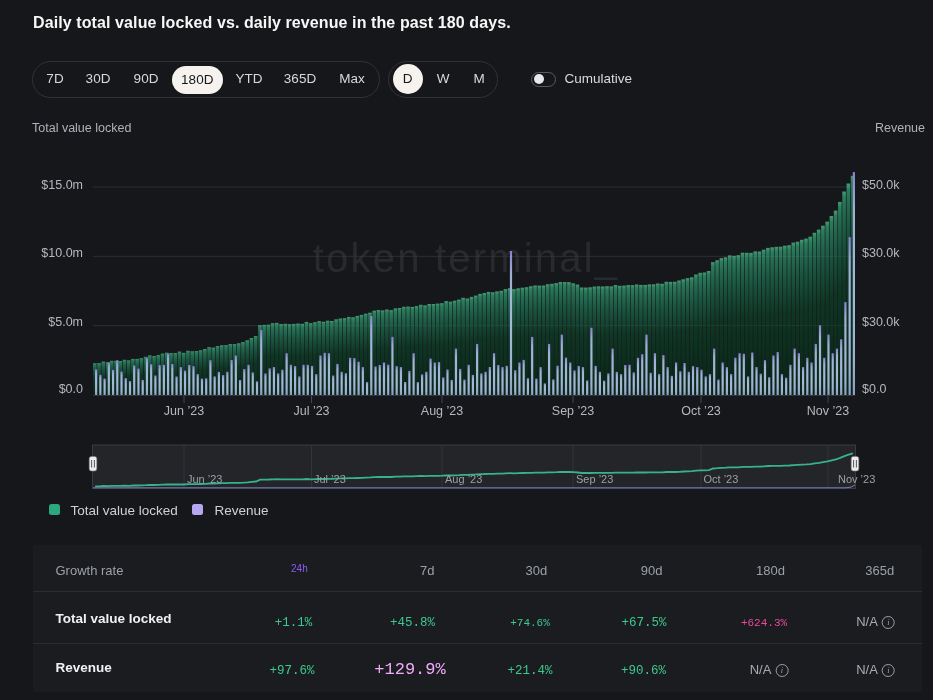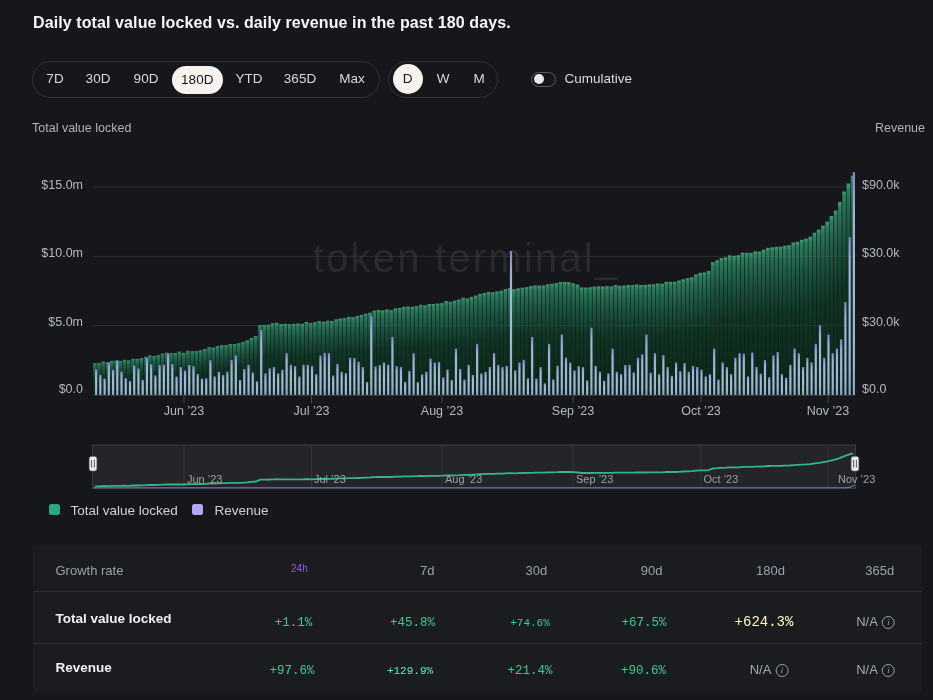--- a/index.html
+++ b/index.html
@@ -431,21 +431,21 @@
     <line x1="91.6" x2="91.6" y1="460" y2="467.5" stroke="#555" stroke-width="1"></line>
     <line x1="94.4" x2="94.4" y1="460" y2="467.5" stroke="#555" stroke-width="1"></line>
     <rect x="851.2" y="456.5" width="7.6" height="14.5" rx="2.2" fill="#EDEDED" stroke="#7a7a7a" stroke-width="0.6"></rect>
     <line x1="853.6" x2="853.6" y1="460" y2="467.5" stroke="#555" stroke-width="1"></line>
     <line x1="856.4" x2="856.4" y1="460" y2="467.5" stroke="#555" stroke-width="1"></line>
   </svg>
 <div class="abs" style="left:0;top:177.5px;width:83px;text-align:right;font-size:12.5px;color:#B4B8BE">$15.0m</div>
 <div class="abs" style="left:0;top:246.0px;width:83px;text-align:right;font-size:12.5px;color:#B4B8BE">$10.0m</div>
 <div class="abs" style="left:0;top:314.5px;width:83px;text-align:right;font-size:12.5px;color:#B4B8BE">$5.0m</div>
 <div class="abs" style="left:0;top:382.0px;width:83px;text-align:right;font-size:12.5px;color:#B4B8BE">$0.0</div>
-<div class="abs" style="left:862px;top:177.5px;font-size:12.5px;color:#B4B8BE">$90.0k</div>
+<div class="abs" style="left:862px;top:177.5px;font-size:12.5px;color:#B4B8BE">$50.0k</div>
 <div class="abs" style="left:862px;top:246.0px;font-size:12.5px;color:#B4B8BE">$30.0k</div>
 <div class="abs" style="left:862px;top:314.5px;font-size:12.5px;color:#B4B8BE">$30.0k</div>
 <div class="abs" style="left:862px;top:382.0px;font-size:12.5px;color:#B4B8BE">$0.0</div>
 <div class="abs cx" style="left:184px;top:404px;font-size:12.5px;color:#B4B8BE">Jun ’23</div>
 <div class="abs cx" style="left:311.5px;top:404px;font-size:12.5px;color:#B4B8BE">Jul ’23</div>
 <div class="abs cx" style="left:442px;top:404px;font-size:12.5px;color:#B4B8BE">Aug ’23</div>
 <div class="abs cx" style="left:573px;top:404px;font-size:12.5px;color:#B4B8BE">Sep ’23</div>
 <div class="abs cx" style="left:701px;top:404px;font-size:12.5px;color:#B4B8BE">Oct ’23</div>
 <div class="abs cx" style="left:828px;top:404px;font-size:12.5px;color:#B4B8BE">Nov ’23</div>
 <div class="abs" style="left:187px;top:472.5px;font-size:11px;color:#9BA0A7">Jun ’23</div>
@@ -467,19 +467,19 @@
 <div class="abs cx" style="left:536.4px;top:563px;font-size:13px;color:#9BA0A8">30d</div>
 <div class="abs cx" style="left:651.6px;top:563px;font-size:13px;color:#9BA0A8">90d</div>
 <div class="abs cx" style="left:770.5px;top:563px;font-size:13px;color:#9BA0A8">180d</div>
 <div class="abs cx" style="left:879.8px;top:563px;font-size:13px;color:#9BA0A8">365d</div>
 <div style="position:absolute;left:55.5px;top:611px;font-size:13.5px;font-weight:700;color:#EEF0F2">Total value locked</div>
 <div style="position:absolute;left:55.5px;top:659.5px;font-size:13.5px;font-weight:700;color:#EEF0F2">Revenue</div>
 <div class="abs cx" style="left:293.5px;top:611.5px;white-space:nowrap;"><span style="font-family:'Liberation Mono',monospace;font-size:12.5px;color:#3CC98D">+1.1%</span></div>
 <div class="abs cx" style="left:412.5px;top:611.5px;white-space:nowrap;"><span style="font-family:Liberation Mono, monospace;font-size:12.5px;color:#3CC98D">+45.8%</span></div>
 <div class="abs cx" style="left:530px;top:611.5px;white-space:nowrap;"><span style="font-family:'Liberation Mono',monospace;font-size:11px;color:#3CC98D">+74.6%</span></div>
 <div class="abs cx" style="left:644px;top:611.5px;white-space:nowrap;"><span style="font-family:'Liberation Mono',monospace;font-size:12.5px;color:#3CC98D">+67.5%</span></div>
-<div class="abs cx" style="left:764px;top:611.5px;white-space:nowrap;"><span style="font-family:'Liberation Mono',monospace;font-size:14px;color:#fef9c3">+624.3%</span></div>
+<div class="abs cx" style="left:764px;top:611.5px;white-space:nowrap;"><span style="font-family:'Liberation Mono',monospace;font-size:11px;color:#ec4899">+624.3%</span></div>
 <div class="abs cx" style="left:875.5px;top:611.5px;white-space:nowrap;"><span style="font-size:13px;color:#A6ABB3">N/A</span><span style="display:inline-block;width:11px;height:11px;border:1px solid #9AA0A8;border-radius:50%;font-size:8.5px;line-height:11px;text-align:center;color:#9AA0A8;margin-left:4px;vertical-align:1px;font-family:'Liberation Serif',serif;font-style:italic;">i</span></div>
 <div class="abs cx" style="left:292px;top:660px;white-space:nowrap;"><span style="font-family:'Liberation Mono',monospace;font-size:12.5px;color:#3CC98D">+97.6%</span></div>
-<div class="abs cx" style="left:410px;top:660px;white-space:nowrap;"><span style="font-family:'Liberation Mono',monospace;font-size:11px;color:#5eead4">+129.9%</span></div>
+<div class="abs cx" style="left:410px;top:660px;white-space:nowrap;"><span style="font-family:'Liberation Mono',monospace;font-size:17px;color:#f0abfc">+129.9%</span></div>
 <div class="abs cx" style="left:530px;top:660px;white-space:nowrap;"><span style="font-family:'Liberation Mono',monospace;font-size:12.5px;color:#3CC98D">+21.4%</span></div>
 <div class="abs cx" style="left:643.5px;top:660px;white-space:nowrap;"><span style="font-family:'Liberation Mono',monospace;font-size:12.5px;color:#3CC98D">+90.6%</span></div>
 <div class="abs cx" style="left:769px;top:660px;white-space:nowrap;"><span style="font-size:13px;color:#A6ABB3">N/A</span><span style="display:inline-block;width:11px;height:11px;border:1px solid #9AA0A8;border-radius:50%;font-size:8.5px;line-height:11px;text-align:center;color:#9AA0A8;margin-left:4px;vertical-align:1px;font-family:'Liberation Serif',serif;font-style:italic;">i</span></div>
 <div class="abs cx" style="left:875.5px;top:660px;white-space:nowrap;"><span style="font-size:13px;color:#A6ABB3">N/A</span><span style="display:inline-block;width:11px;height:11px;border:1px solid #9AA0A8;border-radius:50%;font-size:8.5px;line-height:11px;text-align:center;color:#9AA0A8;margin-left:4px;vertical-align:1px;font-family:'Liberation Serif',serif;font-style:italic;">i</span></div>
 </body></html>

